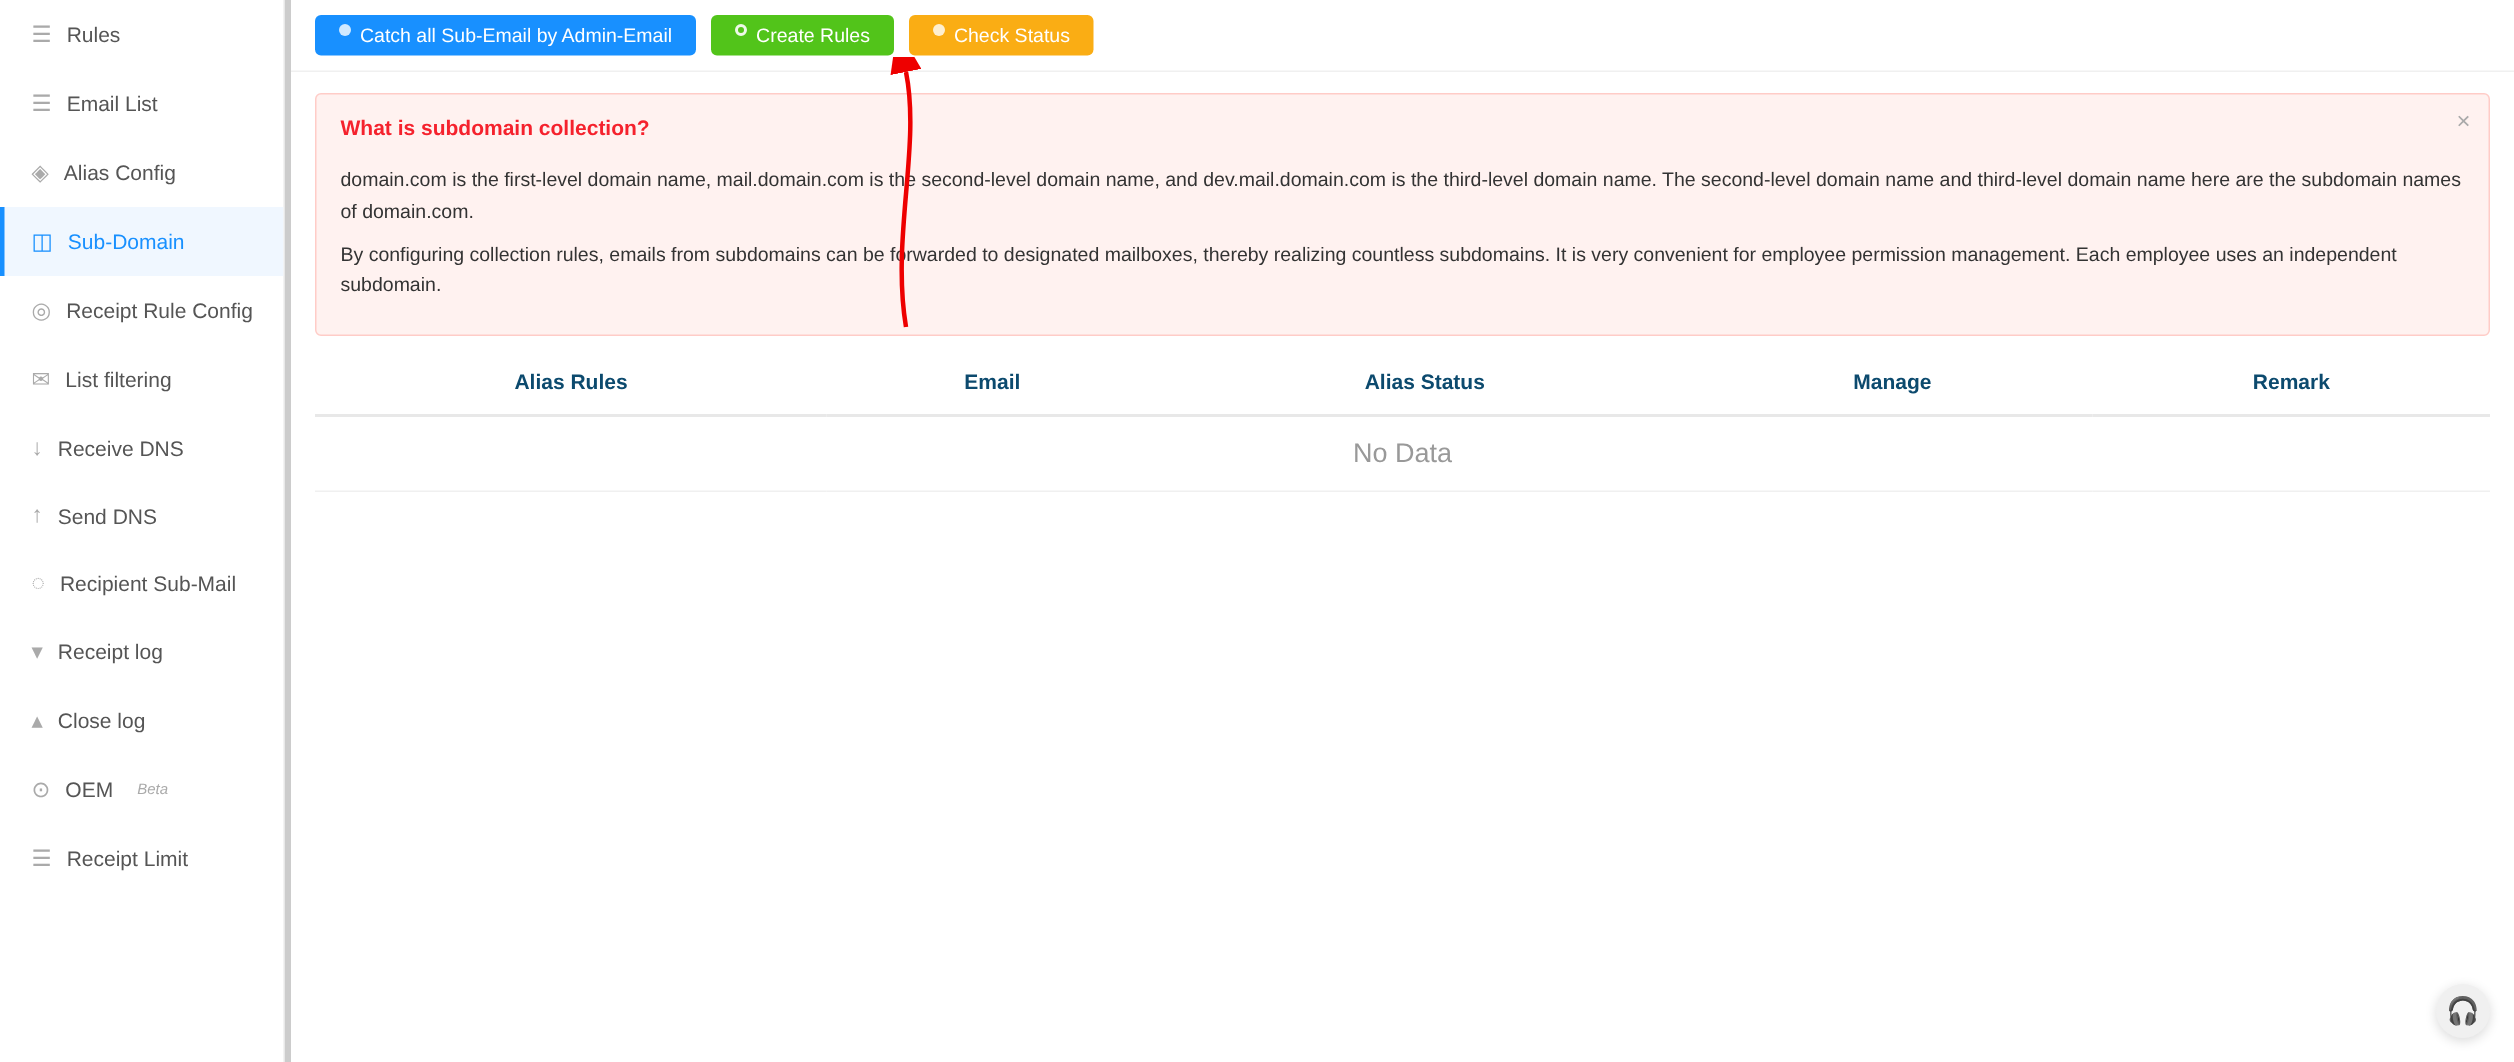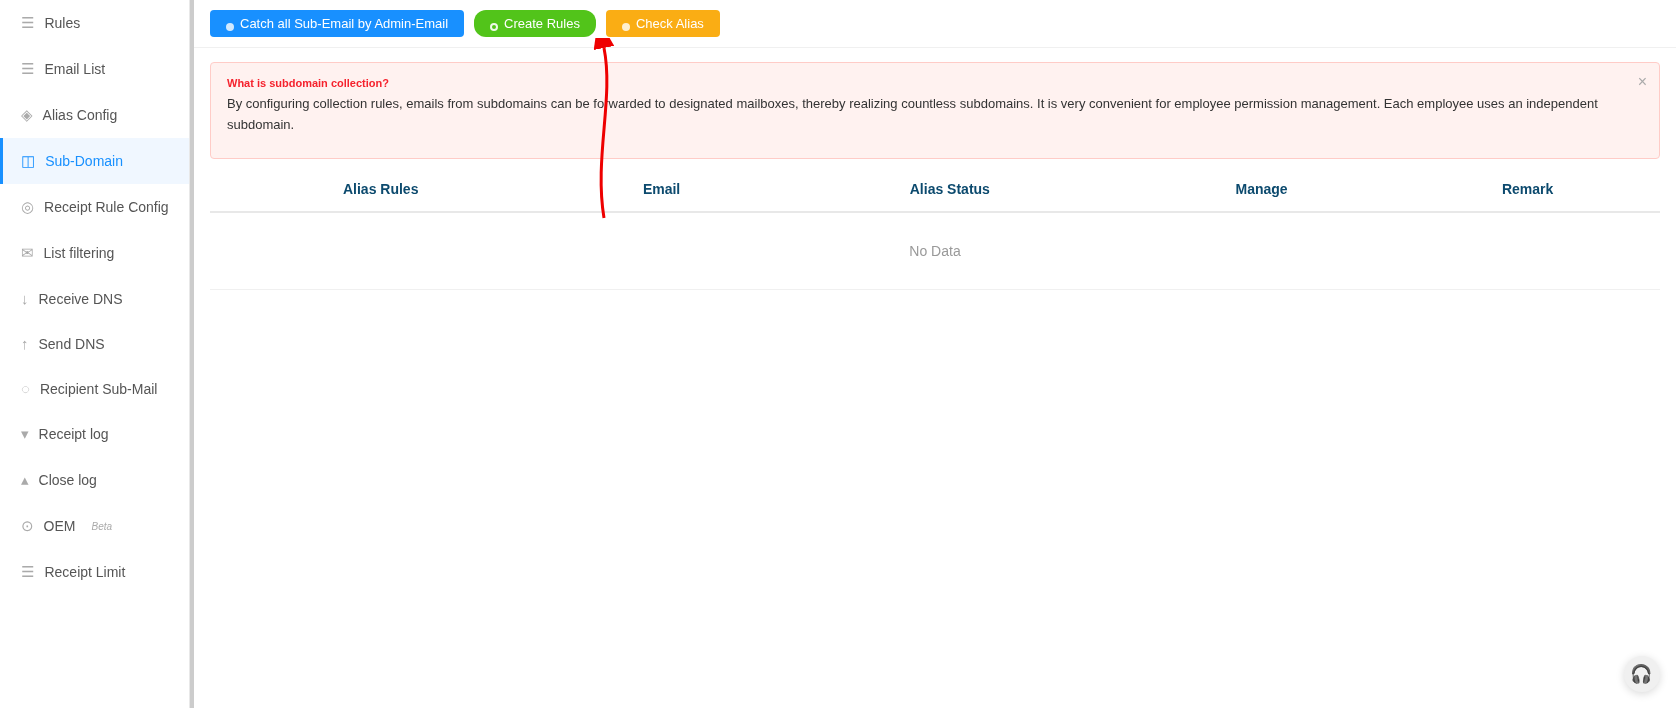--- a/index.html
+++ b/index.html
@@ -49,33 +49,33 @@
       display: flex;
       align-items: center;
       gap: 10px;
       padding: 10px 16px;
       background: #fff;
       border-bottom: 1px solid #f0f0f0;
       flex-shrink: 0;
     }
     .btn {
       display: flex;
-      align-items: flex-end;
+      align-items: flex-start;
       gap: 6px;
       padding: 6px 16px;
       border: none;
       border-radius: 4px;
       cursor: pointer;
       font-size: 13px;
       font-weight: 500;
       color: #fff;
       white-space: nowrap;
     }
     .btn-blue { background: #1890ff; }
-    .btn-green { background: #52c41a; border-radius: 12px; }
+    .btn-green { background: #52c41a; }
     .btn-orange { background: #faad14; color: #fff; }
     .btn-red { background: #f5222d; }
     .btn-dot {
       width: 8px; height: 8px; border-radius: 50%; background: rgba(255,255,255,0.8); display: inline-block; flex-shrink: 0;
     }
     .btn-dot-outline {
       width: 8px; height: 8px; border-radius: 50%; border: 2px solid rgba(255,255,255,0.9); display: inline-block; flex-shrink: 0;
     }
 
     
@@ -84,22 +84,22 @@
       background: #fff2f0;
       border: 1px solid #ffccc7;
       border-radius: 4px;
       padding: 14px 16px;
       position: relative;
       flex-shrink: 0;
     }
     .info-box-title {
       color: #f5222d;
       font-weight: bold;
-      font-size: 11px;
-      margin-bottom: 5px;
+      font-size: 14px;
+      margin-bottom: 17px;
     }
     .info-box-text {
       color: #333;
       font-size: 13px;
       line-height: 1.6;
       margin-bottom: 8px;
     }
     .info-box-close {
       position: absolute;
       top: 10px;
@@ -125,24 +125,24 @@
     }
     .data-table th {
       padding: 14px 16px;
       text-align: center;
       color: #0c4a6e;
       font-weight: 600;
       font-size: 14px;
       background: #fff;
     }
     .data-table td {
-      padding: 30px 16px;
+      padding: 14px 16px;
       text-align: center;
       color: #999;
-      font-size: 14px;
+      font-size: 18px;
       border-bottom: 1px solid #f0f0f0;
     }
     .no-data { color: #aaa; }
 
     
     .support-icon {
       position: fixed;
       bottom: 16px;
       right: 16px;
       width: 36px;
@@ -237,27 +237,28 @@
   <button class="btn btn-blue">
         <span class="btn-dot"></span>
         <span>Catch all Sub-Email by Admin-Email</span>
       </button>
       <button class="btn btn-green">
         <span class="btn-dot-outline"></span>
         <span>Create Rules</span>
       </button>
       <button class="btn btn-orange">
         <span class="btn-dot"></span>
-        <span>Check Alias</span>
+        <span>Check Status</span>
       </button>
     </div>
 
   <div style="position:relative;" class="annotation-wrapper">
     <div class="info-box">
       <div class="info-box-title">What is subdomain collection?</div>
+      <div class="info-box-text">domain.com is the first-level domain name, mail.domain.com is the second-level domain name, and dev.mail.domain.com is the third-level domain name. The second-level domain name and third-level domain name here are the subdomain names of domain.com.</div>
       <div class="info-box-text">By configuring collection rules, emails from subdomains can be forwarded to designated mailboxes, thereby realizing countless subdomains. It is very convenient for employee permission management. Each employee uses an independent subdomain.</div>
       <span class="info-box-close">×</span>
     </div>
 
     <svg class="arrow-svg" width="280" height="200">
       <defs>
         <marker id="arrowhead" markerWidth="10" markerHeight="7" refX="0" refY="3.5" orient="auto">
           <polygon points="0 0, 10 3.5, 0 7" fill="#e00"></polygon>
         </marker>
       </defs>

